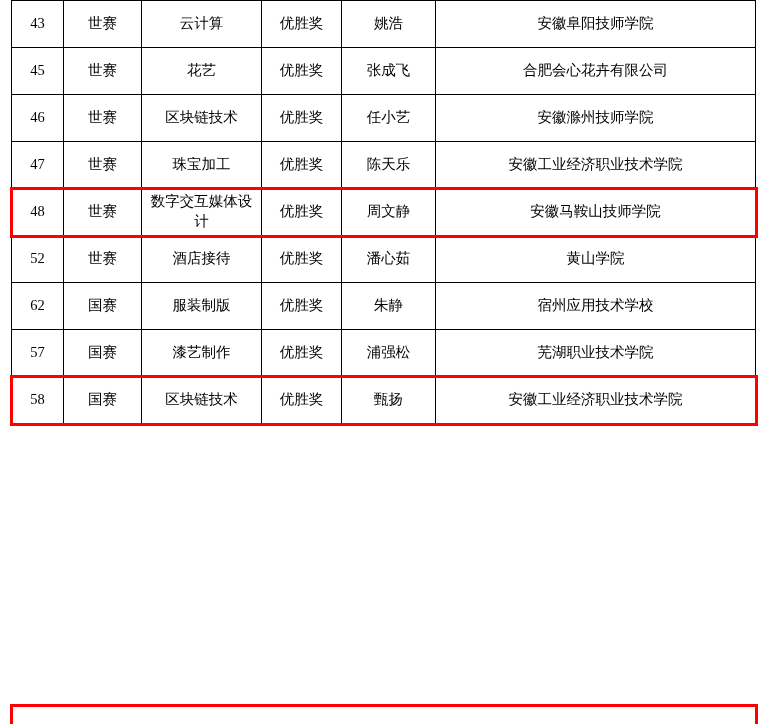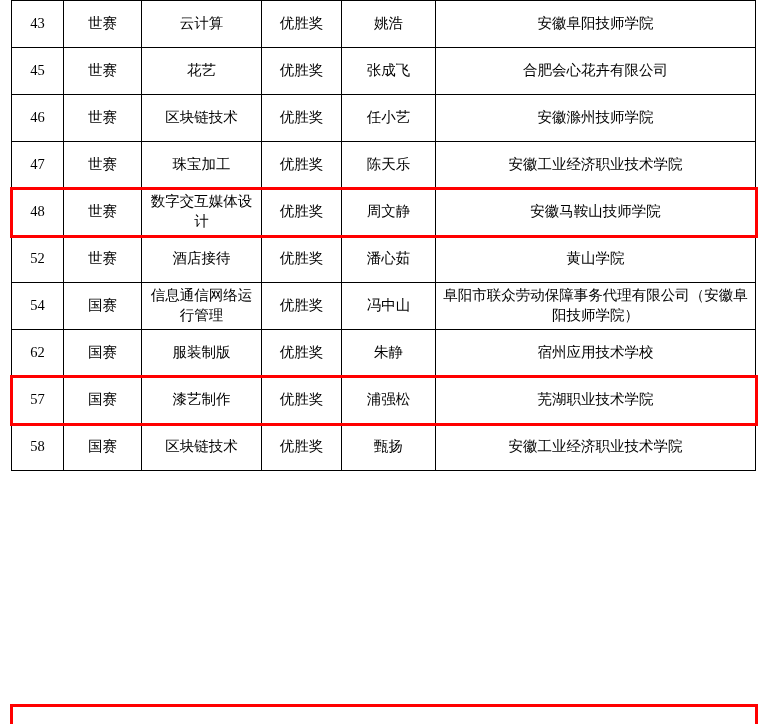--- a/index.html
+++ b/index.html
@@ -107,28 +107,20 @@
         </tr>
         <tr class="r-std">
           <td>52</td>
           <td>世赛</td>
           <td>酒店接待</td>
           <td>优胜奖</td>
           <td>潘心茹</td>
           <td>黄山学院</td>
         </tr>
         <tr class="r-std">
-          <td>54</td>
-          <td>国赛</td>
-          <td>信息通信网络运行管理</td>
-          <td>优胜奖</td>
-          <td>冯中山</td>
-          <td>阜阳市联众劳动保障事务代理有限公司（安徽阜阳技师学院）</td>
-        </tr>
-        <tr class="r-std">
           <td>62</td>
           <td>国赛</td>
           <td>服装制版</td>
           <td>优胜奖</td>
           <td>朱静</td>
           <td>宿州应用技术学校</td>
         </tr>
         <tr class="r-std">
           <td>57</td>
           <td>国赛</td>

